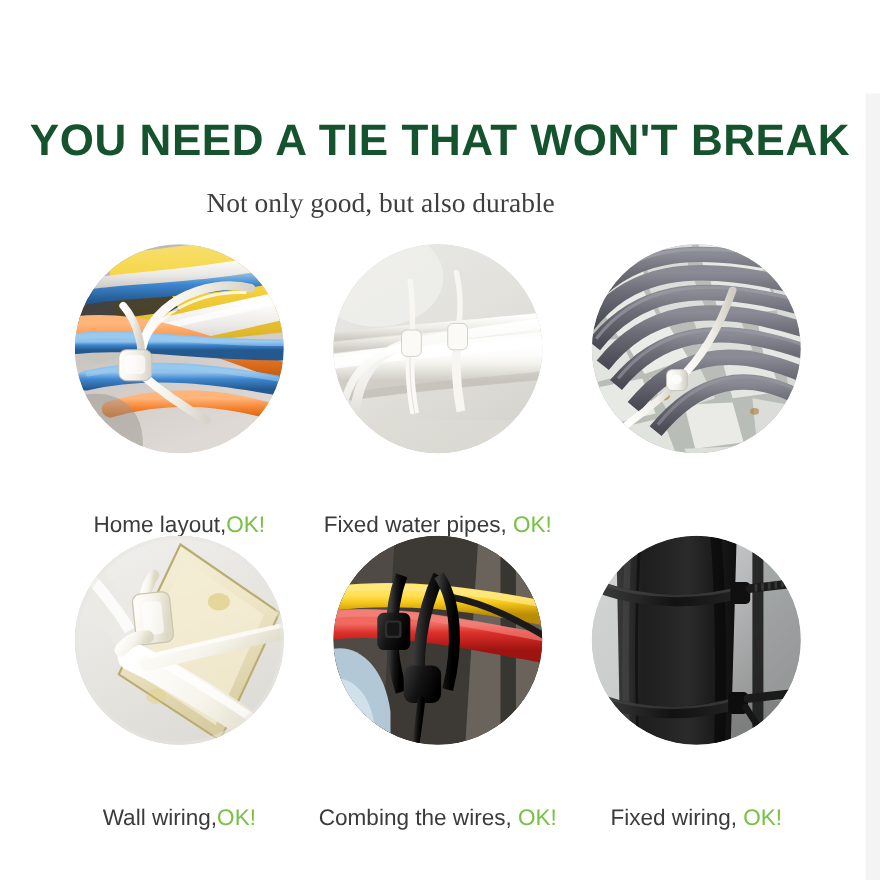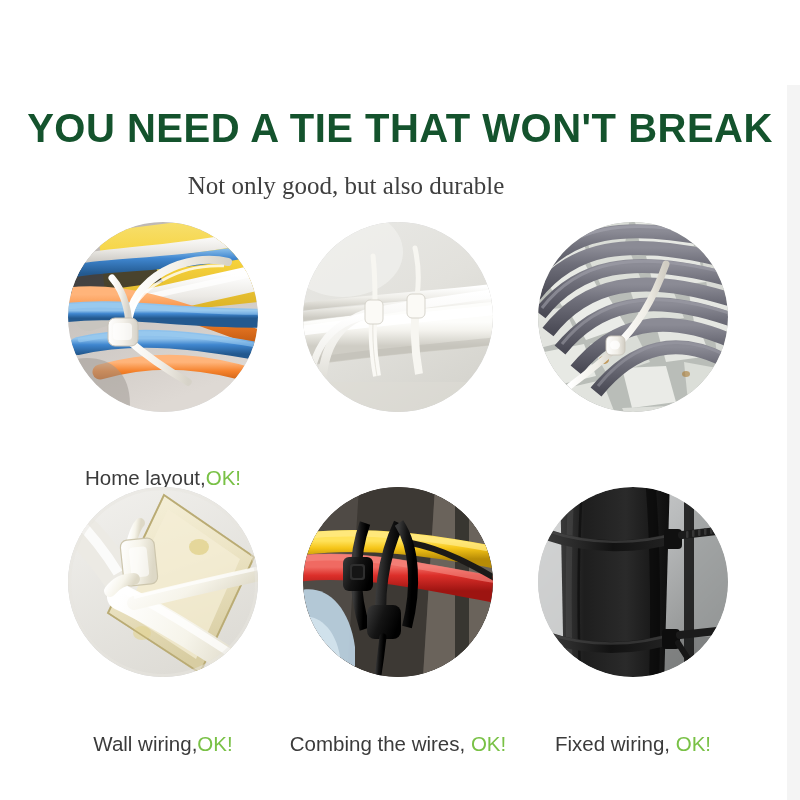--- a/index.html
+++ b/index.html
@@ -232,20 +232,23 @@
           <path d="M70 34 C 72 50, 72 66, 72 80" stroke="#f7f6f1" stroke-width="5" fill="none" stroke-linecap="round"></path>
           <rect x="62" y="78" width="18" height="24" rx="5" fill="#fbfaf6" stroke="#d2d0c7" stroke-width="0.9"></rect>
 
           <path d="M114 72 C 110 100, 112 130, 116 152" stroke="#f7f6f1" stroke-width="8" fill="none"></path>
           <path d="M112 26 C 116 44, 116 60, 114 74" stroke="#f7f6f1" stroke-width="5" fill="none" stroke-linecap="round"></path>
           <rect x="104" y="72" width="18" height="24" rx="5" fill="#fbfaf6" stroke="#d2d0c7" stroke-width="0.9"></rect>
 
           <rect x="0" y="160" width="190" height="30" fill="#dedcd5" opacity="0.55"></rect>
         </g>
       </svg>
+    </div>
+    <div class="caption">
+      <span>Fixed water pipes, </span><span class="ok">OK!</span>
     </div>
   </div>
 
   <div class="cell r0 c2">
     <div class="photo">
       <svg viewBox="0 0 190 190" xmlns="http://www.w3.org/2000/svg" aria-hidden="true">
         <defs>
           <clipPath id="clipC">
               <circle cx="95" cy="95" r="95"></circle>
             </clipPath>

